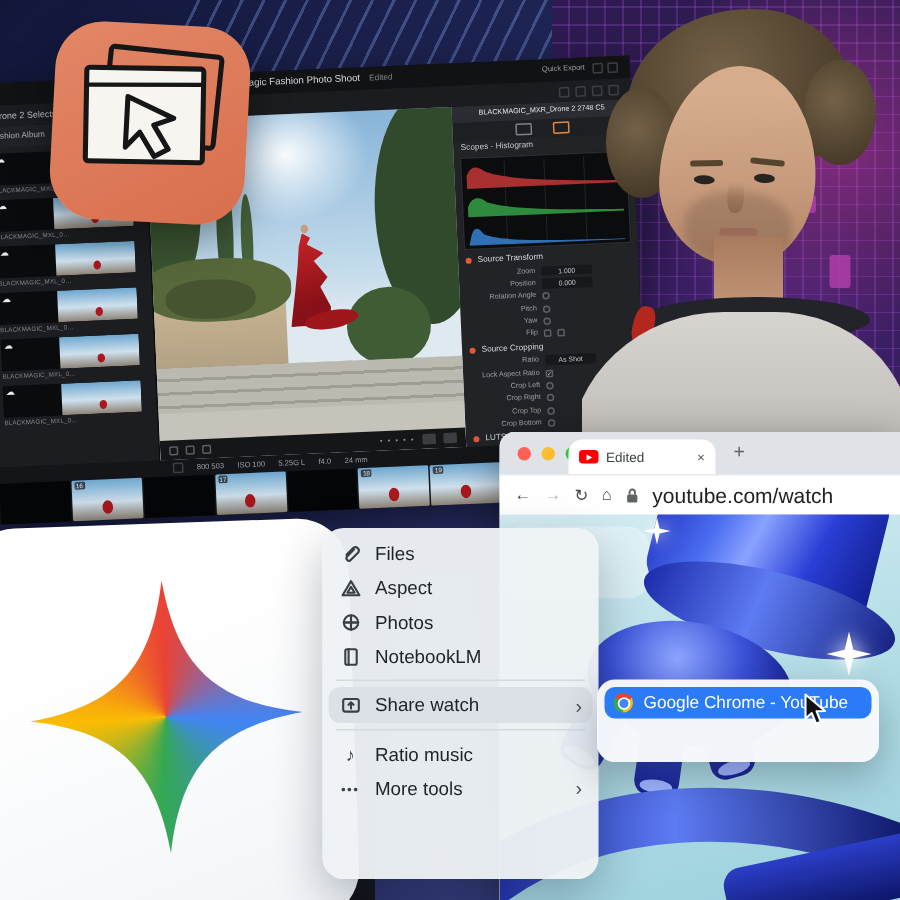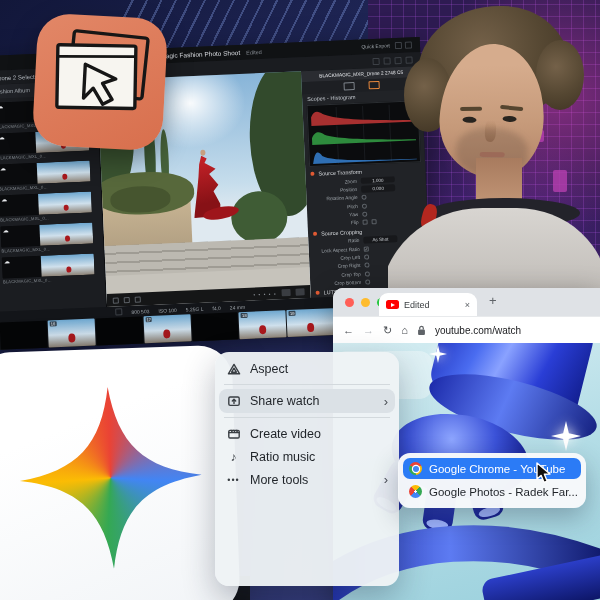--- a/index.html
+++ b/index.html
@@ -124,21 +124,21 @@
   .tab{position:absolute;left:46px;bottom:0;width:98px;height:23px;background:#fff;
     border-radius:9px 9px 0 0;display:flex;align-items:center;gap:5px;padding:0 7px;}
   .tab .ttl{font-size:9px;color:#3c4043;}
   .tab .cx{margin-left:auto;font-size:9px;color:#5f6368;}
   .yt-fav{width:13px;height:9px;background:#f00;border-radius:2.5px;display:flex;align-items:center;justify-content:center;}
   .yt-fav i{display:block;width:0;height:0;border-left:4px solid #fff;border-top:2.5px solid transparent;border-bottom:2.5px solid transparent;}
   .newtab{position:absolute;left:156px;top:5px;font-size:13px;color:#5f6368;}
   .urlbar{height:27px;background:#fff;border-top:1px solid #e8eaec;display:flex;align-items:center;gap:9px;padding:0 10px;}
   .nvg{font-size:11px;color:#474b50;}
   .nvg.fwd{color:#b4b8bd;}
-  .url{font-size:10px;color:#202124;}
+  .url{font-size:14px;color:#202124;}
   
   .scene{position:relative;height:257px;overflow:hidden;
     background:linear-gradient(165deg,#d5edf2 0%,#b6dee7 45%,#9bd1dd 100%);}
   .glass{position:absolute;left:0;top:8px;width:100px;height:48px;border-radius:14px;background:rgba(255,255,255,.35);}
   .ms-head{position:absolute;left:104px;top:-34px;width:150px;height:98px;border-radius:18px;transform:rotate(14deg);
     background:linear-gradient(105deg,#1b2bb8 0%,#4a6cf0 30%,#8aa2ff 46%,#2a3ed6 70%,#101c8a 100%);}
   .ms-collar{position:absolute;left:94px;top:38px;width:172px;height:52px;border-radius:50%;transform:rotate(14deg);
     background:linear-gradient(100deg,#1a28a8,#5d7bf2 45%,#14207f);}
   .ms-turret{position:absolute;left:58px;top:72px;width:138px;height:82px;border-radius:50%;transform:rotate(10deg);
     background:radial-gradient(circle at 42% 32%,#8ea6ff 0%,#3b52d8 45%,#16208f 80%);}
@@ -532,68 +532,83 @@
   </div>
 
   <div class="abs gcard">
     <div class="gstar"></div>
   </div>
 
   <div class="abs menu">
     <div class="mrow">
       <span class="ic">
         <svg width="14" height="14" viewBox="0 0 14 14">
+            <path class="mico" d="M4,7.8 L8.6,3.2 a2.3,2.3 0 0 1 3.2,3.2 L6.8,11.4 a1.7,1.7 0 0 1 -2.4,-2.4 L9,4.4"></path>
+          </svg>
+        </span>
+      <span>Files</span>
+    </div>
+    <div class="mrow">
+      <span class="ic">
+        <svg width="14" height="14" viewBox="0 0 14 14">
             <path class="mico" d="M7,2.4 L12.6,11.8 H1.4 Z"></path>
             <path class="mico" d="M7,6.2 L9.4,10.2 H4.6 Z"></path>
           </svg>
         </span>
       <span>Aspect</span>
+    </div>
+    <div class="mrow">
+      <span class="ic">
+        <svg width="14" height="14" viewBox="0 0 14 14">
+          <path class="mico" d="M7,7 L7,2.2 A4.8,4.8 0 0 1 11.8,7 Z"></path>
+          <path class="mico" d="M7,7 L11.8,7 A4.8,4.8 0 0 1 7,11.8 Z"></path>
+          <path class="mico" d="M7,7 L7,11.8 A4.8,4.8 0 0 1 2.2,7 Z"></path>
+          <path class="mico" d="M7,7 L2.2,7 A4.8,4.8 0 0 1 7,2.2 Z"></path>
+          </svg>
+        </span>
+      <span>Photos</span>
+    </div>
+    <div class="mrow">
+      <span class="ic">
+        <svg width="14" height="14" viewBox="0 0 14 14">
+            <rect class="mico" x="3.2" y="1.8" width="7.6" height="10.4" rx="1.2"></rect>
+            <line class="mico" x1="5.4" y1="1.8" x2="5.4" y2="12.2"></line>
+          </svg>
+        </span>
+      <span>NotebookLM</span>
     </div>
     <div class="msep"></div>
     <div class="mrow hl">
       <span class="ic">
         <svg width="14" height="14" viewBox="0 0 14 14">
             <rect class="mico" x="1.8" y="3" width="10.4" height="8.4" rx="1.4"></rect>
             <path class="mico" d="M7,9.4 V5.4 M5.3,6.9 L7,5.2 L8.7,6.9"></path>
           </svg>
         </span>
       <span>Share watch</span>
       <span class="chev">›</span>
     </div>
     <div class="msep"></div>
     <div class="mrow">
-      <span class="ic">
-        <svg width="14" height="14" viewBox="0 0 14 14">
-            <rect class="mico" x="1.8" y="3.4" width="10.4" height="7.6" rx="1.2"></rect>
-            <path class="mico" d="M1.8,5.6 h10.4 M4.2,3.4 l1.2,2 M6.8,3.4 l1.2,2 M9.4,3.4 l1.2,2"></path>
-          </svg>
-        </span>
-      <span>Create video</span>
-    </div>
-    <div class="mrow">
       <span class="ic glyph">♪</span>
       <span>Ratio music</span>
     </div>
     <div class="mrow">
       <span class="ic glyph" style="font-size:9px;letter-spacing:1px;">•••</span>
       <span>More tools</span>
       <span class="chev">›</span>
     </div>
   </div>
 
   <div class="abs submenu">
     <div class="srow sel">
       <span class="chrome-ico">
           <i></i>
         </span>
       <span>Google Chrome - YouTube</span>
     </div>
-    <div class="srow">
-      <span class="photos-ico"></span>
-      <span>Google Photos - Radek Far...</span>
-    </div>
   </div>
 
   <svg class="abs cursor" viewBox="0 0 17 23">
     <path d="M1,1 L1,17 L5.2,13.4 L8,20.5 L11.2,19.2 L8.4,12.2 L14,12 Z" fill="#111" stroke="#fff" stroke-width="1.4" stroke-linejoin="round"></path>
   </svg>
 
 </div>
 
 </body></html>

